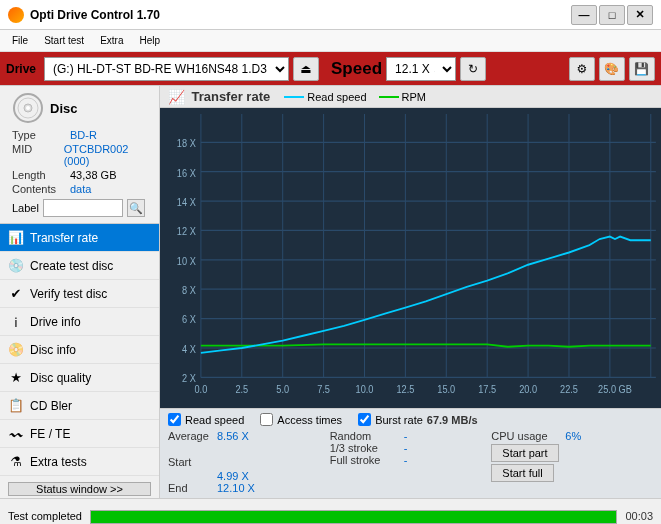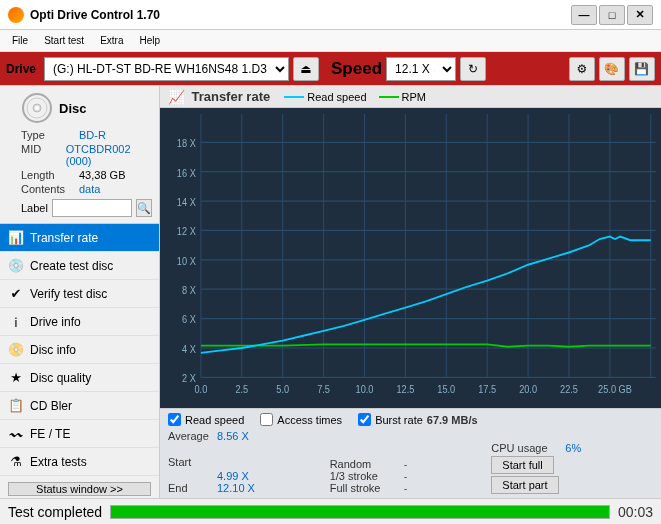--- a/index.html
+++ b/index.html
@@ -23,21 +23,21 @@
     .toolbar-btn { width: 26px; height: 24px; background: #e8e8e8; border: 1px solid #aaa; border-radius: 2px; display: flex; align-items: center; justify-content: center; cursor: pointer; font-size: 12px; }
     .speed-label { font-size: 17px; font-weight: bold; margin-left: 8px; }
     .speed-select { height: 24px; font-size: 12px; border: 1px solid #999; background: white; padding: 0 4px; width: 70px; }
     .toolbar-spacer { flex: 1; }
 
     
     .main { display: flex; height: calc(524px - 30px - 22px - 34px - 26px); }
 
     
     .sidebar { width: 160px; background: #f0f0f0; border-right: 1px solid #ccc; display: flex; flex-direction: column; }
-    .disc-info-panel { padding: 6px 21px; border-bottom: 1px solid #ccc; }
+    .disc-info-panel { padding: 6px 12px; border-bottom: 1px solid #ccc; }
     .disc-icon-row { display: flex; align-items: center; gap: 6px; margin-bottom: 4px; }
     .disc-icon { width: 32px; height: 32px; }
     .disc-label { font-weight: bold; font-size: 13px; }
     .info-row { display: flex; font-size: 11px; padding: 1px 0; }
     .info-key { width: 58px; color: #333; }
     .info-val { color: #0066cc; }
     .info-val.black { color: #000; }
     .label-row { display: flex; align-items: center; gap: 4px; margin-top: 3px; font-size: 11px; }
     .label-input { width: 80px; height: 18px; border: 1px solid #aaa; font-size: 11px; padding: 0 2px; }
     .label-btn { width: 18px; height: 18px; background: #e8e8e8; border: 1px solid #aaa; display: flex; align-items: center; justify-content: center; cursor: pointer; }
@@ -67,21 +67,21 @@
     .cb-item { display: flex; align-items: center; gap: 4px; }
     .burst-val { color: #333; font-weight: bold; }
     .stat-row { display: flex; gap: 4px; align-items: center; }
     .stat-label { color: #333; width: 45px; }
     .stat-val { color: #0066cc; width: 45px; }
     .stat-label2 { color: #333; width: 70px; }
     .stat-val2 { color: #0066cc; }
     .start-full-btn { background: #e0e0e0; border: 1px solid #aaa; padding: 2px 10px; font-size: 11px; cursor: pointer; }
 
     
-    .status-bar { height: 26px; background: #f0f0f0; border-top: 1px solid #ccc; display: flex; align-items: center; padding: 11px 8px; gap: 8px; font-size: 14px; }
+    .status-bar { height: 26px; background: #f0f0f0; border-top: 1px solid #ccc; display: flex; align-items: flex-start; padding: 11px 8px; gap: 8px; font-size: 11px; }
     .progress-bar-container { flex: 1; height: 14px; border: 1px solid #aaa; background: white; }
     .progress-bar-fill { height: 100%; background: #00c000; width: 100%; }
     .status-time { color: #333; }
   </style>
 </head>
 <body>
 
 <div class="title-bar">
   <div class="title-bar-left">
     <div class="title-bar-icon"></div>
@@ -283,21 +283,21 @@
           <input type="checkbox" style="">
           <span>Access times</span>
         </div>
         <div class="cb-item">
           <input type="checkbox" checked="" style="">
           <span>Burst rate</span>
           <span class="burst-val">67.9 MB/s</span>
         </div>
       </div>
 
-      <div style="display:flex; font-size:11px; padding:2px 0; align-items:flex-end;">
+      <div style="display:flex; font-size:11px; padding:2px 0; align-items:flex-start;">
         <div style="flex:1;">
           <div class="stat-row">
             <span class="stat-label">Average</span>
             <span class="stat-val" style="color:#0066cc;">8.56 X</span>
           </div>
           <div class="stat-row">
             <span class="stat-label">Start</span>
             <span class="stat-val" style="color:#0066cc;margin-top:28px;">4.99 X</span>
           </div>
           <div class="stat-row">
@@ -318,24 +318,24 @@
             <span class="stat-label2">Full stroke</span>
             <span class="stat-val2">-</span>
           </div>
         </div>
         <div style="flex:1;">
           <div class="stat-row">
             <span class="stat-label2">CPU usage</span>
             <span class="stat-val2" style="color:#0066cc;">6%</span>
           </div>
           <div style="margin-top:2px;">
+            <button class="start-full-btn">Start part</button>
+          </div>
+          <div style="margin-top:2px;">
             <button class="start-full-btn">Start full</button>
-          </div>
-          <div style="margin-top:2px;">
-            <button class="start-full-btn">Start part</button>
           </div>
         </div>
       </div>
     </div>
 
   </div>
 </div>
 
 <div class="status-bar">
   <span>Test completed</span>

